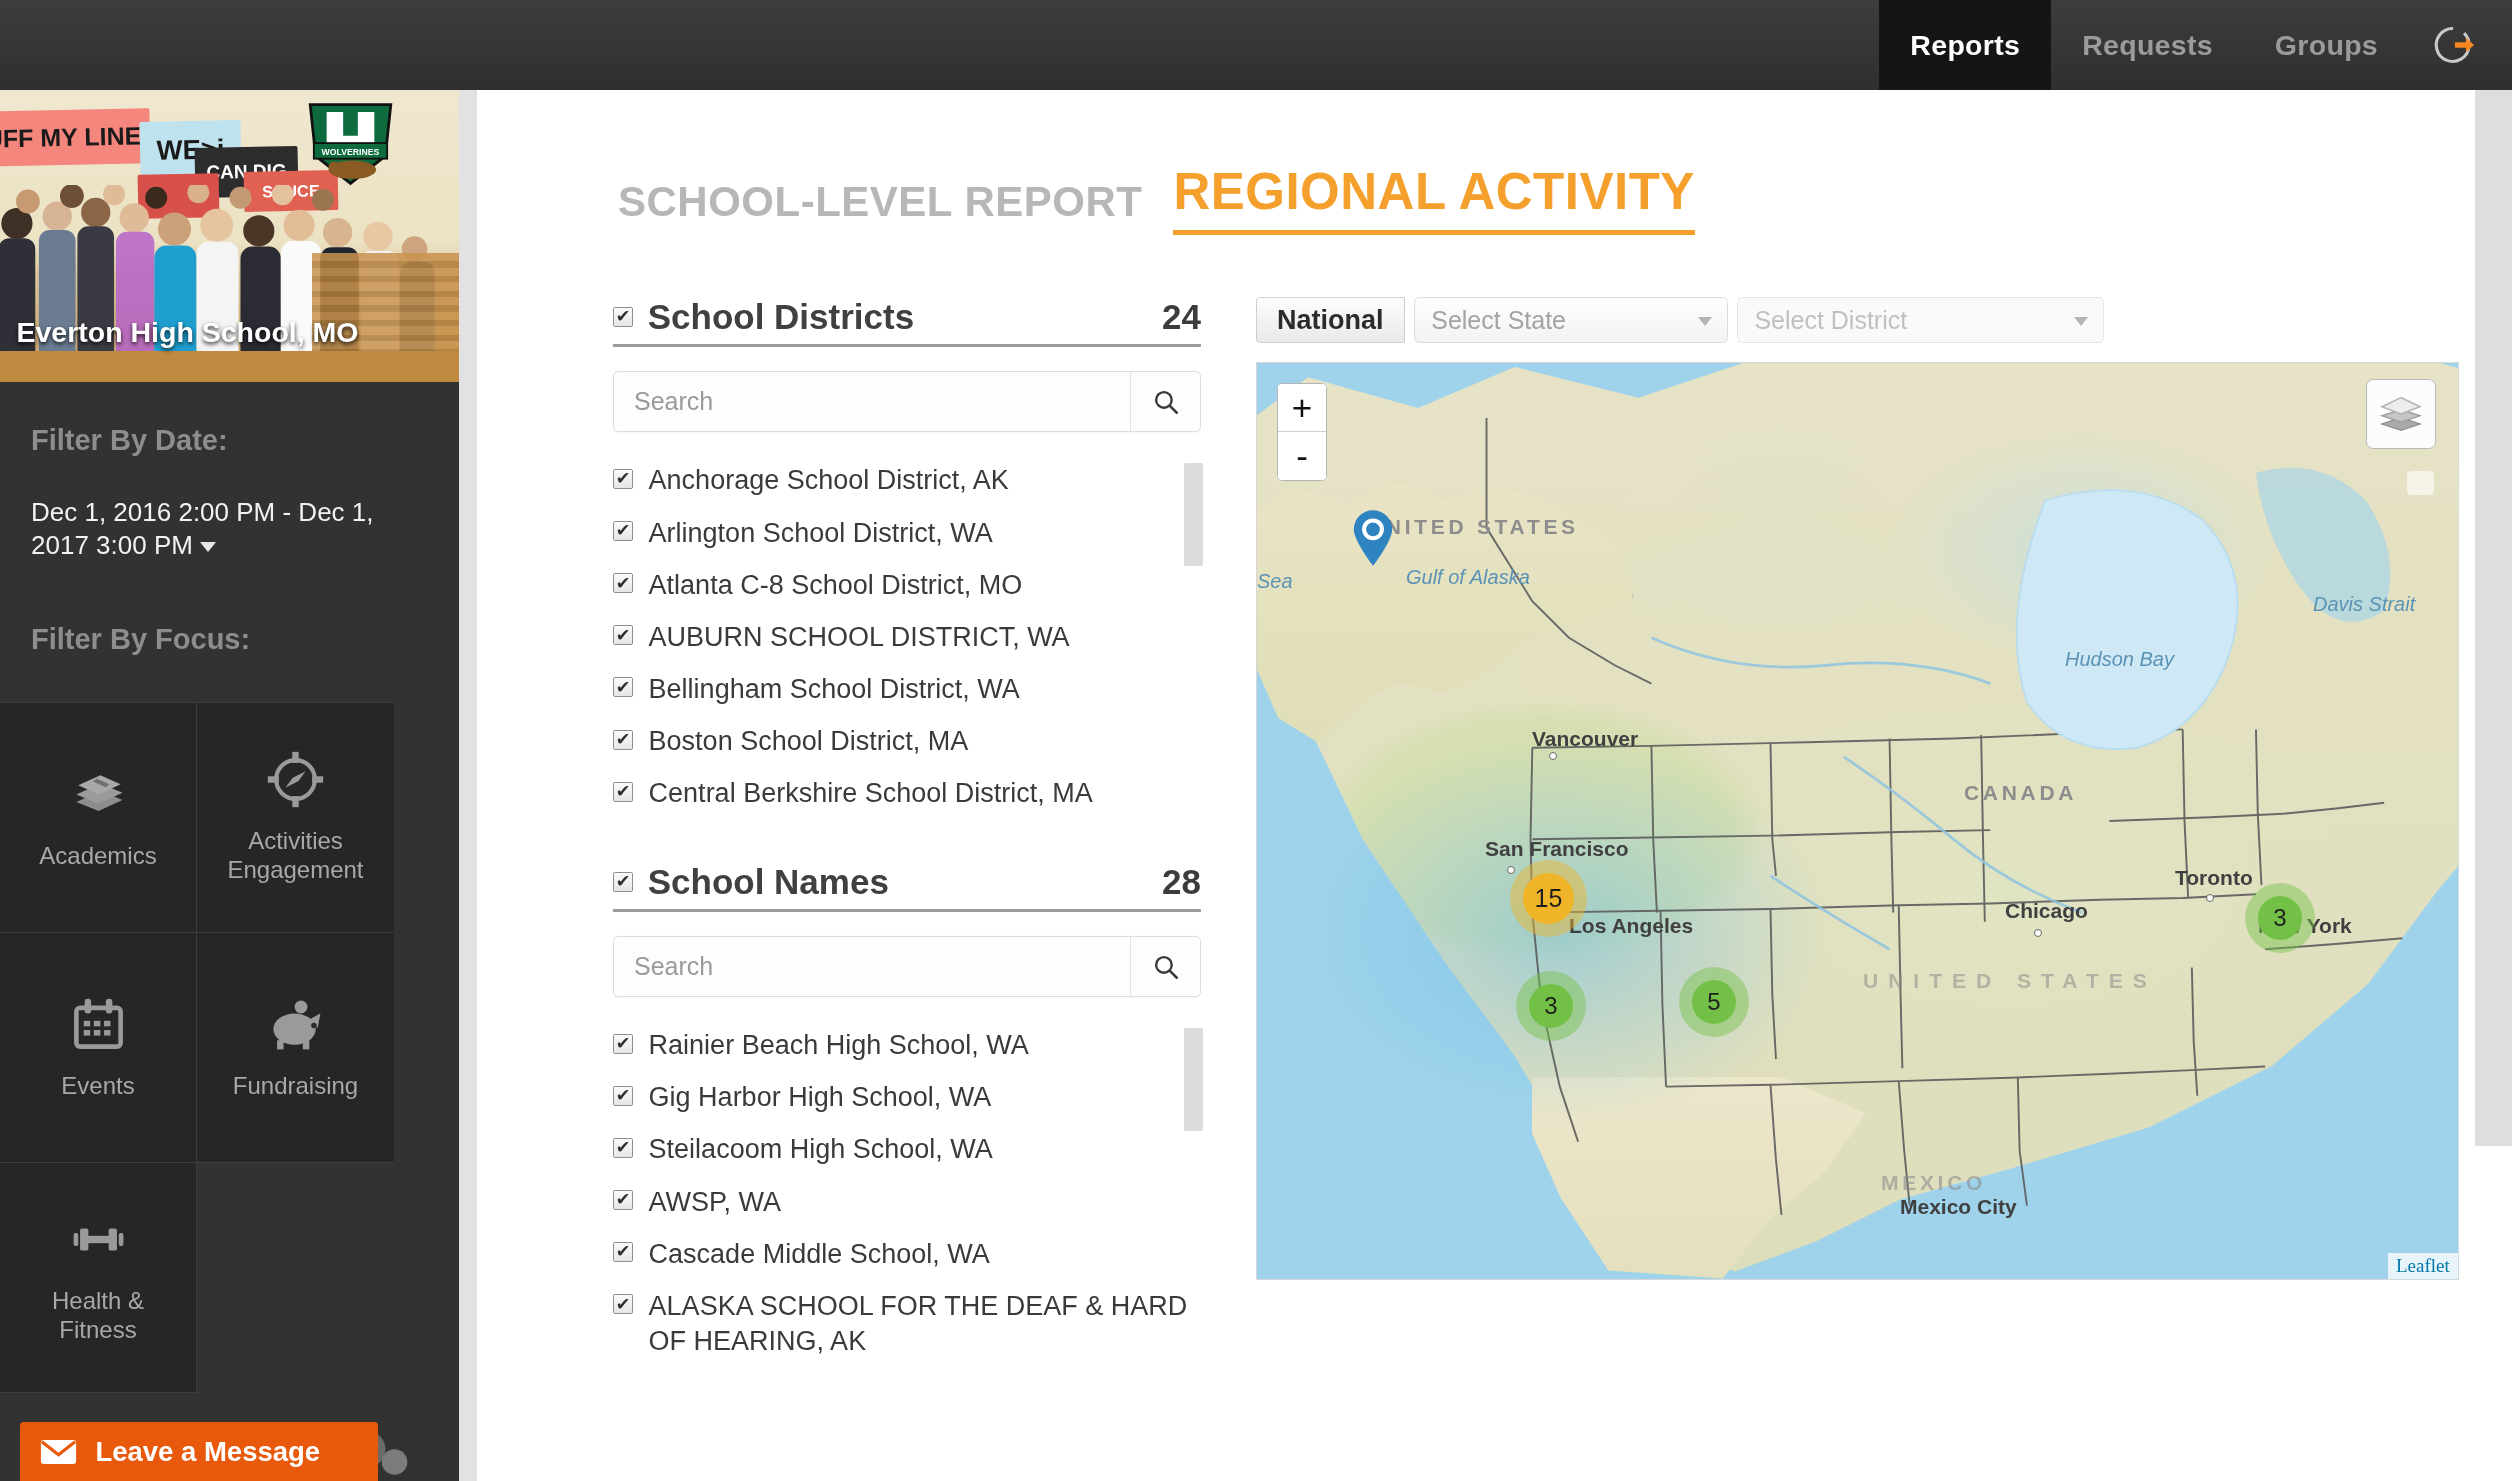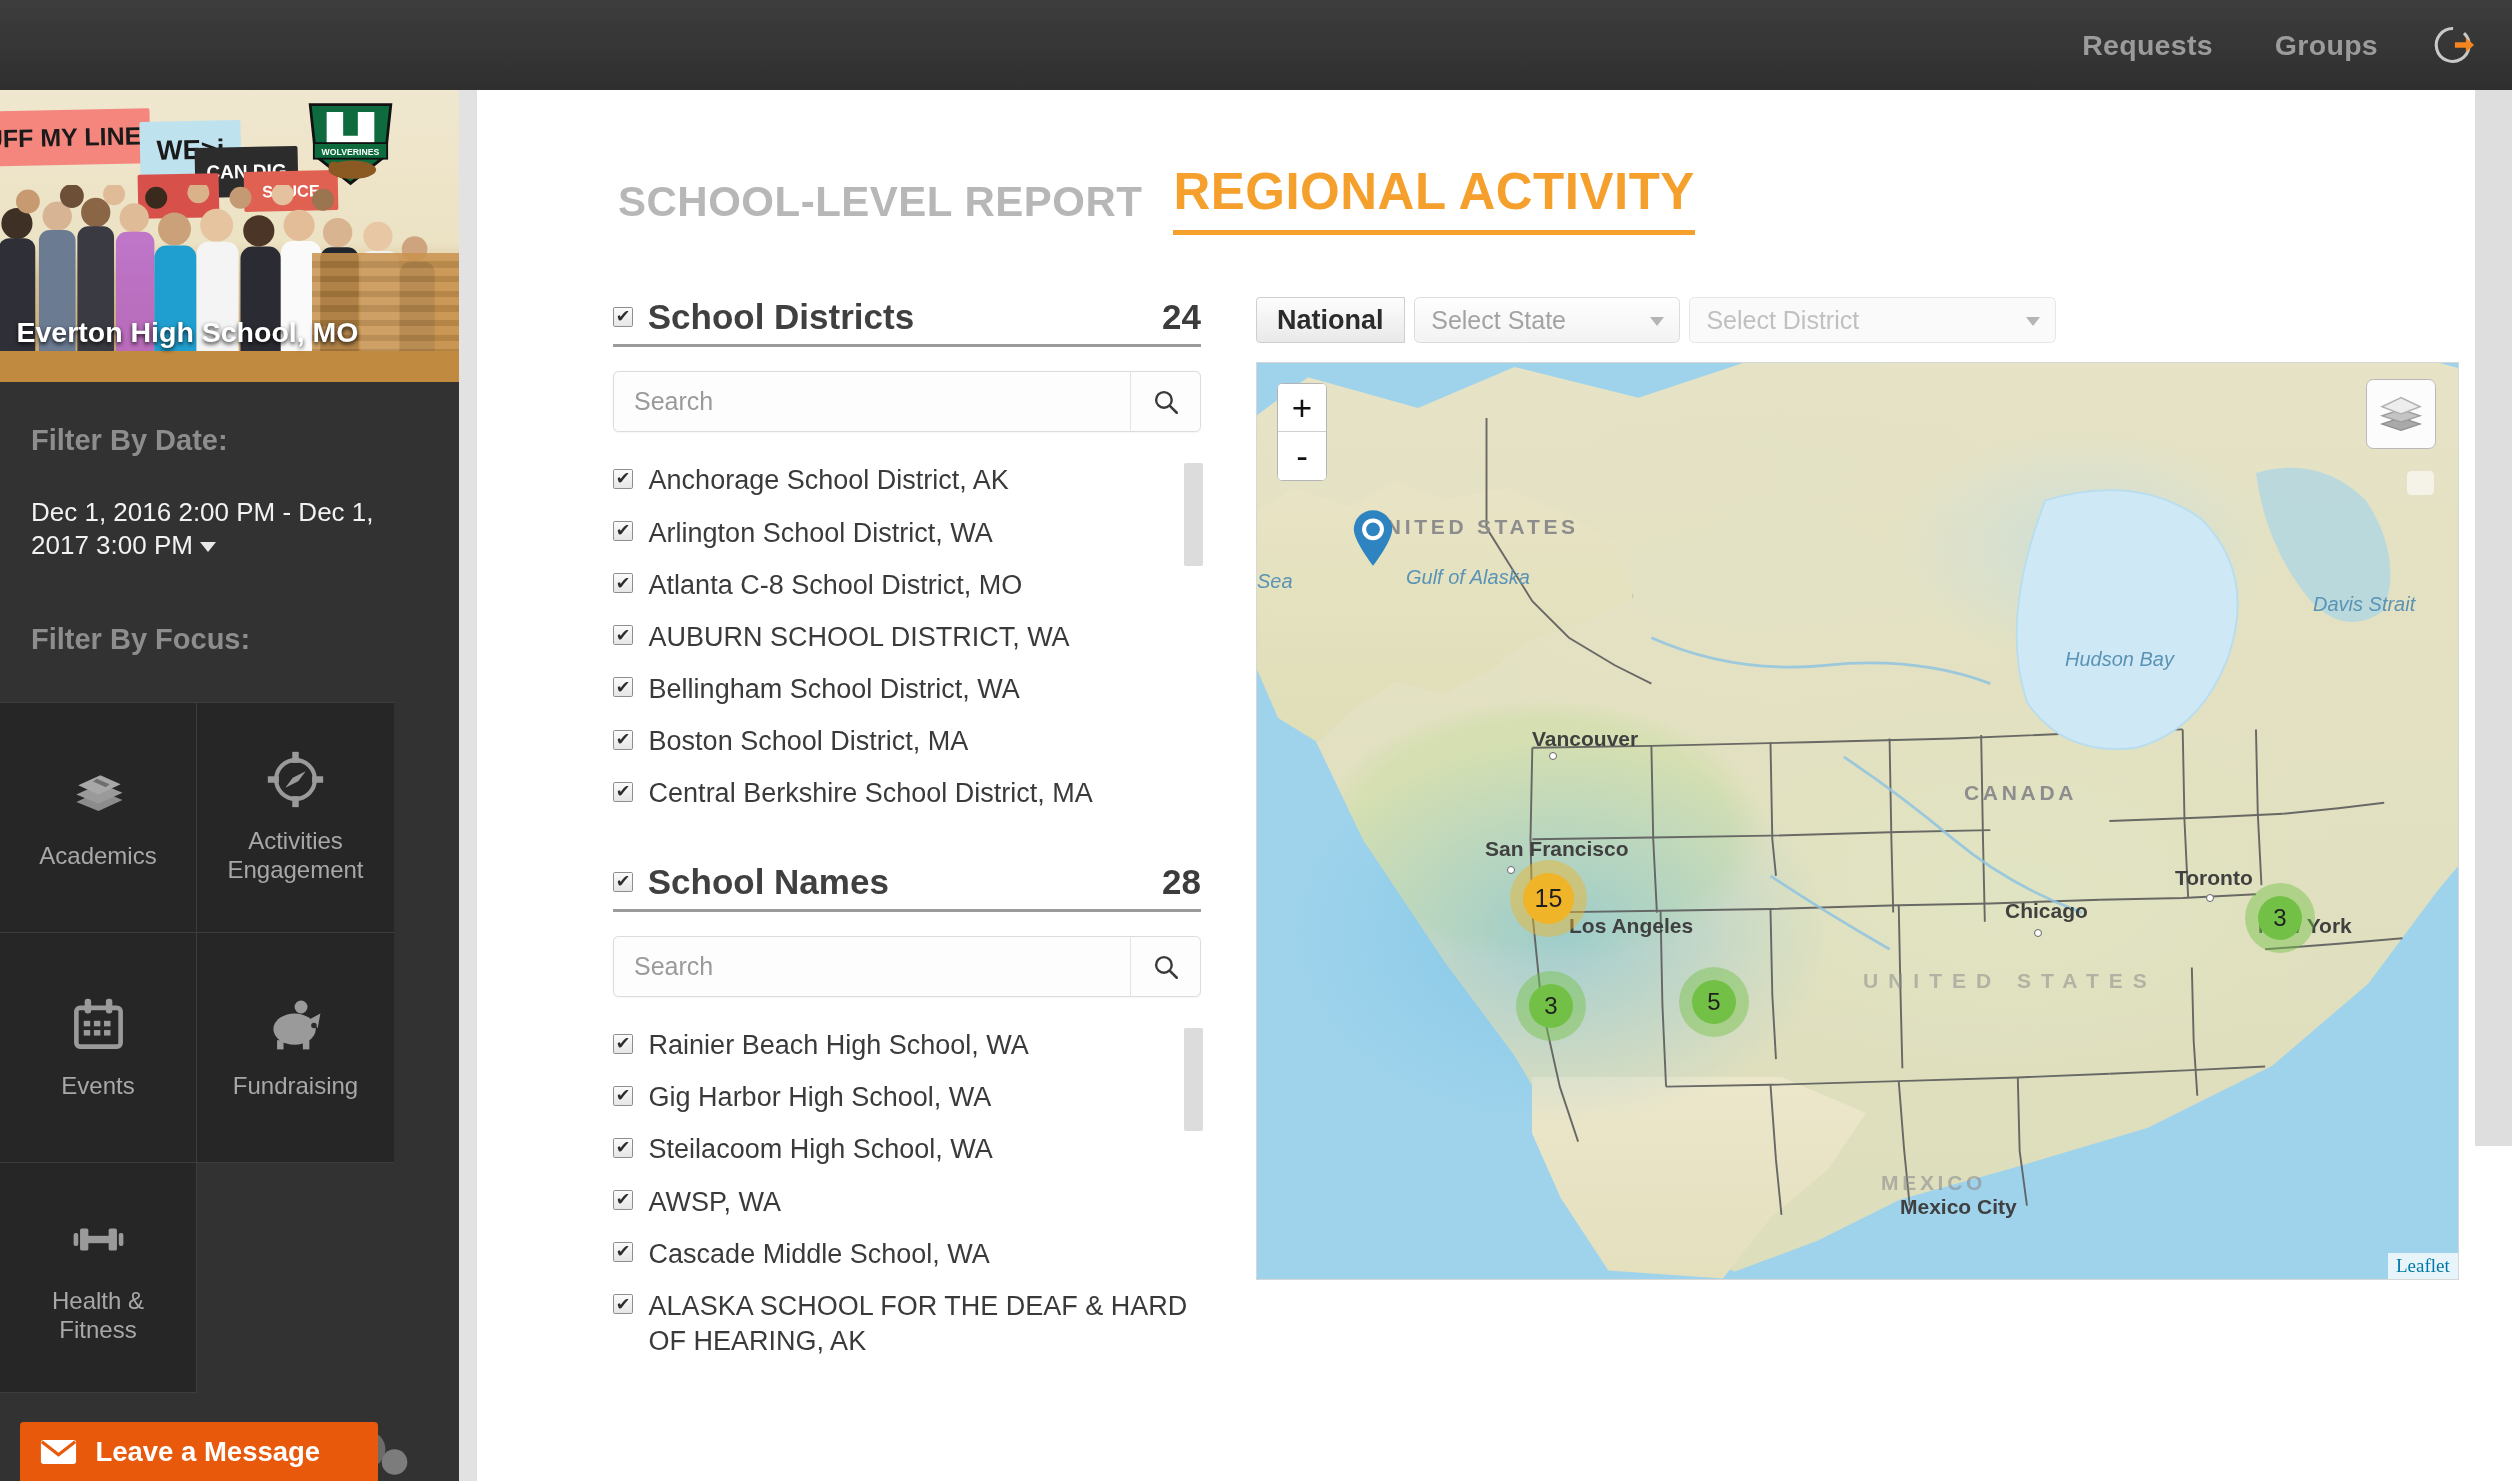--- a/index.html
+++ b/index.html
@@ -186,21 +186,21 @@
     font-family:"Liberation Sans Narrow","Liberation Sans",sans-serif;
     font-size:27px; font-weight:bold; color:#2b2b2b; cursor:pointer;
   }
   .sel {
     position:relative; height:46px; display:flex; align-items:center;
     border:0.9px solid #dcdcdc; border-radius:5.5px; margin-left:9.2px;
     font-size:25px; color:#a3a3a3; padding:0 16.5px;
     font-family:"Liberation Sans Narrow","Liberation Sans",sans-serif;
     background:linear-gradient(#fefefe,#f3f3f3); cursor:pointer;
   }
-  .sel-state { width:266px; }
+  .sel-state { width:314px; }
   .sel-district { width:367px; background:#fafafa; border-color:#e6e6e6; color:#c0c0c0; }
   .sel .car {
     position:absolute; right:14.7px; top:50%; margin-top:-3.7px;
     width:0;height:0;border-left:7.3px solid transparent;border-right:7.3px solid transparent;
     border-top:9.2px solid #b5b5b5;
   }
 
   .map {
     position:relative; margin-top:18.4px; width:1203px; height:918px;
     overflow:hidden; background:#9fd3ec;
@@ -304,20 +304,23 @@
   .page-scroll-thumb {
     position:absolute; right:0; top:0; width:37px; height:1056px; background:#dedede;
   }
 </style>
 </head>
 <body>
 
 <div class="app">
 
   <div class="topnav">
+    <div class="nav-item active">
+      <span>Reports</span>
+    </div>
     <div class="nav-item">
       <span>Requests</span>
     </div>
     <div class="nav-item">
       <span>Groups</span>
     </div>
     <div class="logout-wrap">
       <svg class="logout-icon" viewBox="0 0 46 46">
         <path d="M22 5 A18 18 0 1 0 34 10" fill="none" stroke="#c8c8c8" stroke-width="3.4"></path>
         <path d="M24 23 H40" stroke="#f5861f" stroke-width="6" fill="none"></path>

